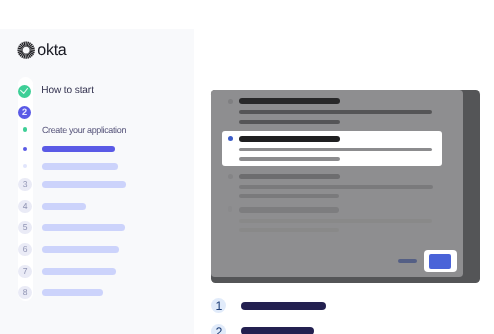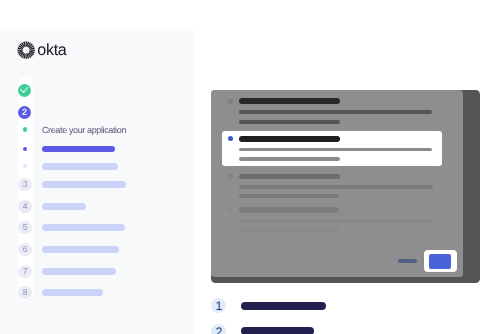--- a/index.html
+++ b/index.html
@@ -92,20 +92,21 @@
     </div>
 
     <div class="steprail" id="step-rail" style="left: 17.6px; top: 47.6px; width: 15px; height: 224px; background: rgb(255, 255, 255);"></div>
     <div id="sidebar-dyn">
         <div class="step" style="top:55.4px">
           <span class="badge badge-done">
             <svg viewBox="0 0 24 24">
               <path d="M4.8 9.9 L10.5 15.4 L17.5 6.5" fill="none" stroke="#eafbf4" stroke-width="1.9" stroke-linecap="round" stroke-linejoin="round"></path>
             </svg>
           </span>
+          <span class="steplabel done">How to start</span>
         </div>
         <div class="step" style="top:76.5px">
           <span class="badge badge-active">2</span>
         </div>
         <div class="step" style="top:94px">
           <span class="dot" style="background:#3ecf97"></span>
           <span class="sublabel">Create your application</span>
         </div>
         <div>
           <span class="dot" style="position:absolute;left:22.8px;top:117.5px;margin:0;width:4.4px;height:4.4px;background:#5a5ae6"></span>

